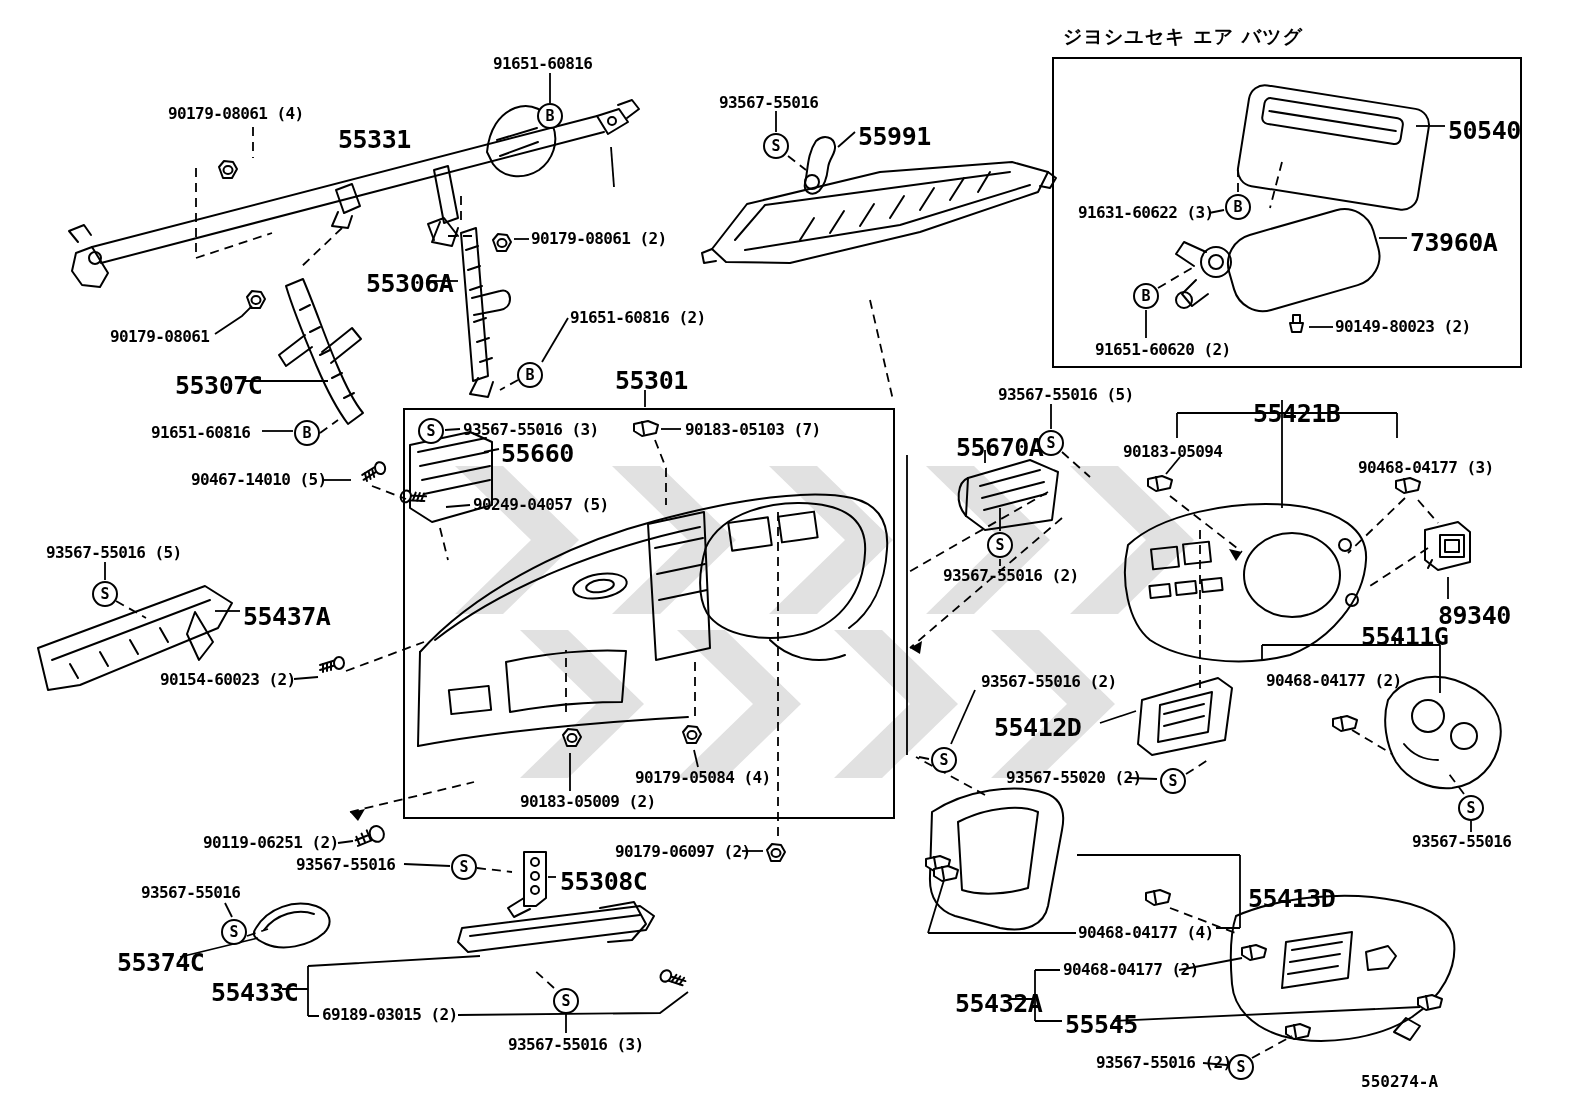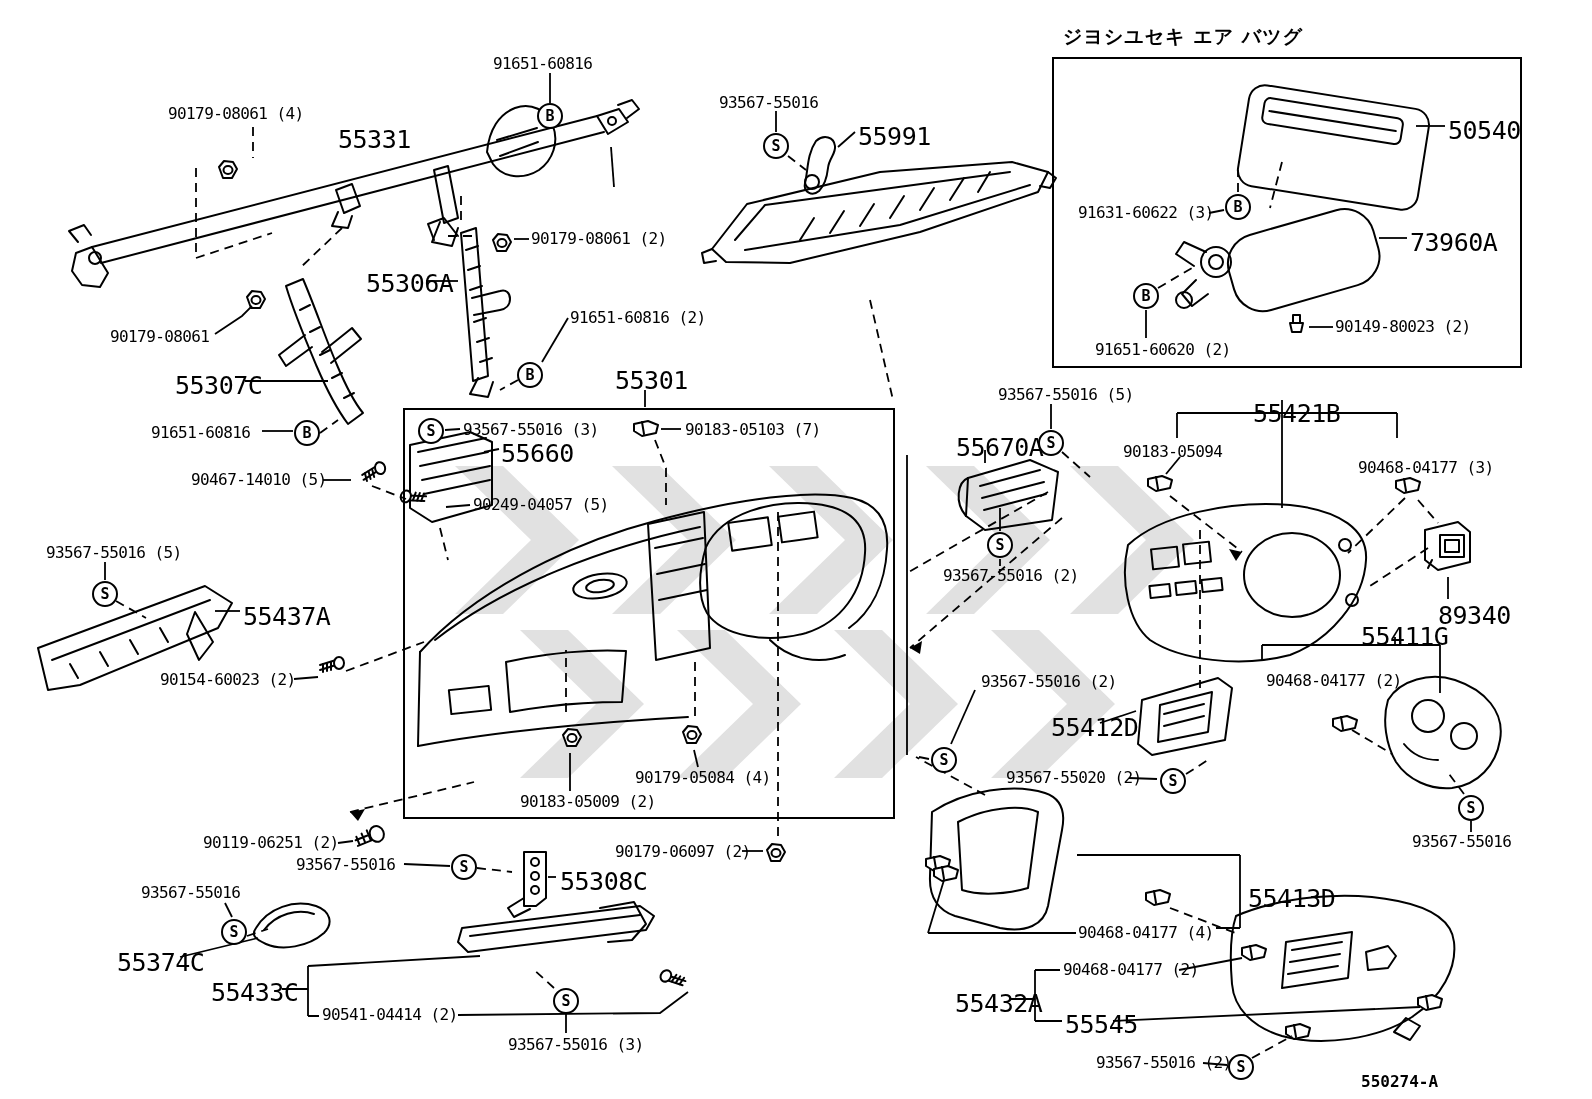--- a/index.html
+++ b/index.html
@@ -1,19 +1,19 @@
 <!DOCTYPE html>
 <html><head>
 <meta charset="utf-8">
 <style>
   html,body{margin:0;padding:0;background:#fff;}
   #canvas{position:relative;width:1592px;height:1099px;background:#fff;overflow:hidden;
           font-family:"DejaVu Sans Mono","Liberation Mono",monospace;}
   svg{position:absolute;left:0;top:0;}
-  .lbl{position:absolute;font-weight:normal;color:#000;white-space:nowrap;line-height:1;}
+  .lbl{position:absolute;font-weight:bold;color:#000;white-space:nowrap;line-height:1;}
   .lbl.s{font-size:16px;letter-spacing:-0.6px;}
   .lbl.l{font-size:25px;letter-spacing:-0.5px;}
   .callout{position:absolute;width:26px;height:26px;border:2.5px solid #000;border-radius:50%;
            background:#fff;display:flex;align-items:center;justify-content:center;
            font-weight:bold;font-size:15px;color:#000;box-sizing:border-box;}
   .pbox{position:absolute;border:2.3px solid #000;box-sizing:border-box;}
   .title{position:absolute;left:1063px;top:24px;font-family:"DejaVu Sans","Liberation Sans",sans-serif;
          font-weight:bold;font-size:19px;letter-spacing:1px;color:#000;text-align:right;}
   .dwgnum{position:absolute;left:1361px;top:1072px;font-weight:bold;font-size:16px;color:#000;}
 </style>
@@ -369,33 +369,33 @@
     <div class="lbl s" style="left: 160px; top: 672px;">90154-60023 (2)</div>
     <div class="lbl s" style="left: 635px; top: 770px;">90179-05084 (4)</div>
     <div class="lbl s" style="left: 520px; top: 794px;">90183-05009 (2)</div>
     <div class="lbl s" style="left: 203px; top: 835px;">90119-06251 (2)</div>
     <div class="lbl s" style="left: 296px; top: 857px;">93567-55016</div>
     <div class="lbl l" style="left: 560px; top: 869px;">55308C</div>
     <div class="lbl s" style="left: 615px; top: 844px;">90179-06097 (2)</div>
     <div class="lbl s" style="left: 141px; top: 885px;">93567-55016</div>
     <div class="lbl l" style="left: 117px; top: 950px;">55374C</div>
     <div class="lbl l" style="left: 211px; top: 980px;">55433C</div>
-    <div class="lbl s" style="left: 322px; top: 1007px;">90541-04414 (2)</div>
+    <div class="lbl s" style="left: 322px; top: 1007px;">69189-03015 (2)</div>
     <div class="lbl s" style="left: 508px; top: 1037px;">93567-55016 (3)</div>
     <div class="lbl s" style="left: 998px; top: 387px;">93567-55016 (5)</div>
     <div class="lbl l" style="left: 956px; top: 435px;">55670A</div>
     <div class="lbl s" style="left: 1123px; top: 444px;">90183-05094</div>
     <div class="lbl l" style="left: 1253px; top: 401px;">55421B</div>
     <div class="lbl s" style="left: 1358px; top: 460px;">90468-04177 (3)</div>
     <div class="lbl s" style="left: 943px; top: 568px;">93567-55016 (2)</div>
     <div class="lbl l" style="left: 1438px; top: 603px;">89340</div>
     <div class="lbl l" style="left: 1361px; top: 624px;">55411G</div>
     <div class="lbl s" style="left: 1266px; top: 673px;">90468-04177 (2)</div>
     <div class="lbl s" style="left: 981px; top: 674px;">93567-55016 (2)</div>
-    <div class="lbl l" style="left: 1051px; top: 715px; text-align: right;">55412D</div>
+    <div class="lbl l" style="left: 994px; top: 715px; text-align: right;">55412D</div>
     <div class="lbl s" style="left: 1006px; top: 770px;">93567-55020 (2)</div>
     <div class="lbl s" style="left: 1412px; top: 834px;">93567-55016</div>
     <div class="lbl l" style="left: 1248px; top: 886px;">55413D</div>
     <div class="lbl s" style="left: 1078px; top: 925px;">90468-04177 (4)</div>
     <div class="lbl s" style="left: 1063px; top: 962px;">90468-04177 (2)</div>
     <div class="lbl l" style="left: 955px; top: 991px;">55432A</div>
     <div class="lbl l" style="left: 1065px; top: 1012px;">55545</div>
     <div class="lbl s" style="left: 1096px; top: 1055px;">93567-55016 (2)</div>
     <div class="callout" style="left: 537px; top: 103px;">B</div>
     <div class="callout" style="left: 517px; top: 362px;">B</div>

